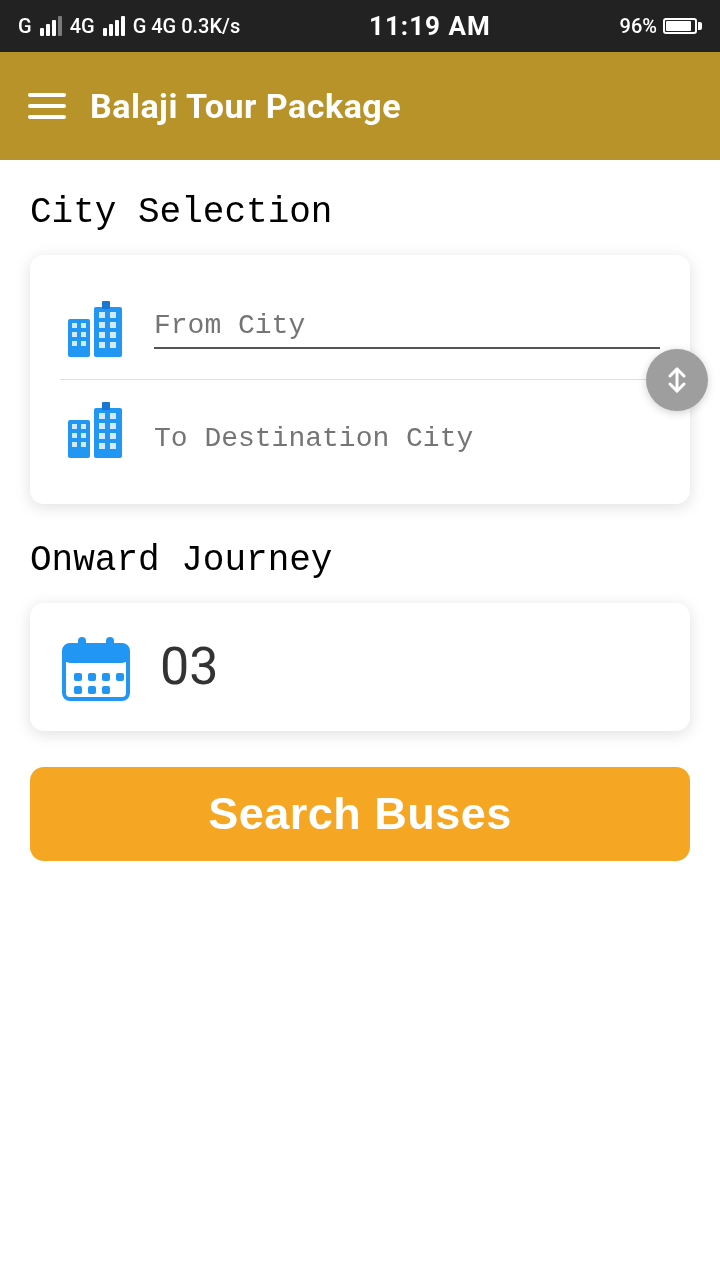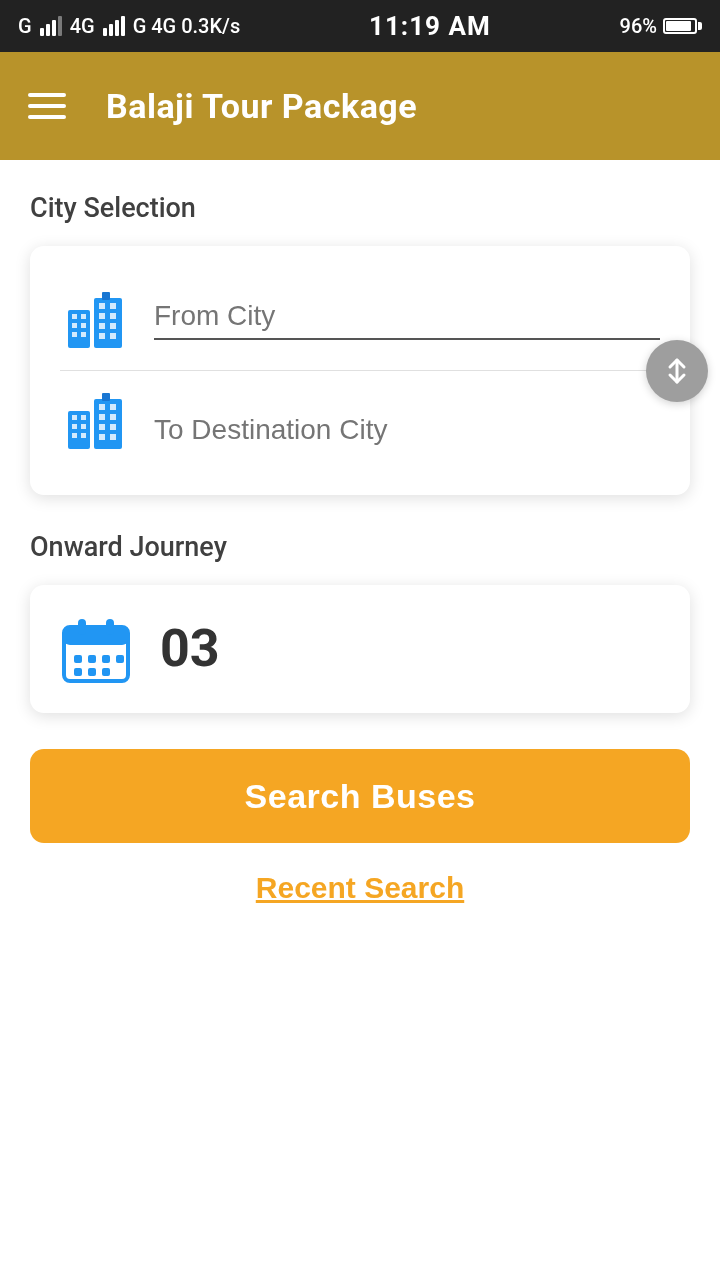--- a/index.html
+++ b/index.html
@@ -48,21 +48,21 @@
     }
 
     
     .navbar {
       width: 100%;
       height: 108px;
       background: #b8932a;
       display: flex;
       align-items: center;
       padding: 0 28px;
-      gap: 40px;
+      gap: 24px;
     }
 
     .hamburger-icon {
       display: flex;
       flex-direction: column;
       gap: 7px;
       cursor: pointer;
     }
 
     .hamburger-icon span {
@@ -80,24 +80,25 @@
       letter-spacing: 0.5px;
     }
 
     
     .content {
       padding: 32px 30px 30px 30px;
     }
 
     
     .section-label {
-      color: #404040;
-      font-size: 27px;
+      color: #000000;
+      font-size: 36px;
       font-weight: 500;
       margin-bottom: 22px;
+      font-family: Liberation Mono, monospace;
     }
 
     
     .card {
       background: #ffffff;
       border-radius: 14px;
       box-shadow: 0 3px 16px rgba(0,0,0,0.13);
       padding: 0;
       margin-bottom: 36px;
       overflow: visible;
@@ -127,20 +128,21 @@
     
     .city-input {
       flex: 1;
       border: none;
       outline: none;
       font-size: 28px;
       color: #888888;
       background: transparent;
       padding-bottom: 6px;
       caret-color: #000;
+      font-family: Liberation Mono, monospace;
     }
 
     .city-input.from-city {
       color: #333;
       border-bottom: 2px solid #555;
     }
 
     .city-input.to-city {
       color: #aaaaaa;
       margin-top: 23px;
@@ -186,21 +188,21 @@
     }
 
     .date-info {
       display: flex;
       align-items: center;
       gap: 24px;
     }
 
     .date-number {
       font-size: 52px;
-      font-weight: 700;
+      font-weight: 400;
       color: #333333;
       line-height: 1;
     }
 
     .date-text {
       display: flex;
       flex-direction: column;
     }
 
     .date-day {
@@ -215,21 +217,21 @@
     }
 
     
     .search-btn {
       width: 100%;
       height: 94px;
       background: #f5a623;
       border: none;
       border-radius: 14px;
       color: #ffffff;
-      font-size: 34px;
+      font-size: 45px;
       font-weight: 700;
       cursor: pointer;
       letter-spacing: 0.5px;
       margin-bottom: 28px;
     }
 
     
     .recent-search-link {
       display: block;
       text-align: center;
@@ -417,15 +419,14 @@
       <div class="date-info">
         <span class="date-number">03</span>
       </div>
     </div>
   </div>
 
   
   <button class="search-btn">Search Buses</button>
 
   
-  <button class="recent-search-link">Recent Search</button>
 
 </div>
 
 </body></html>

